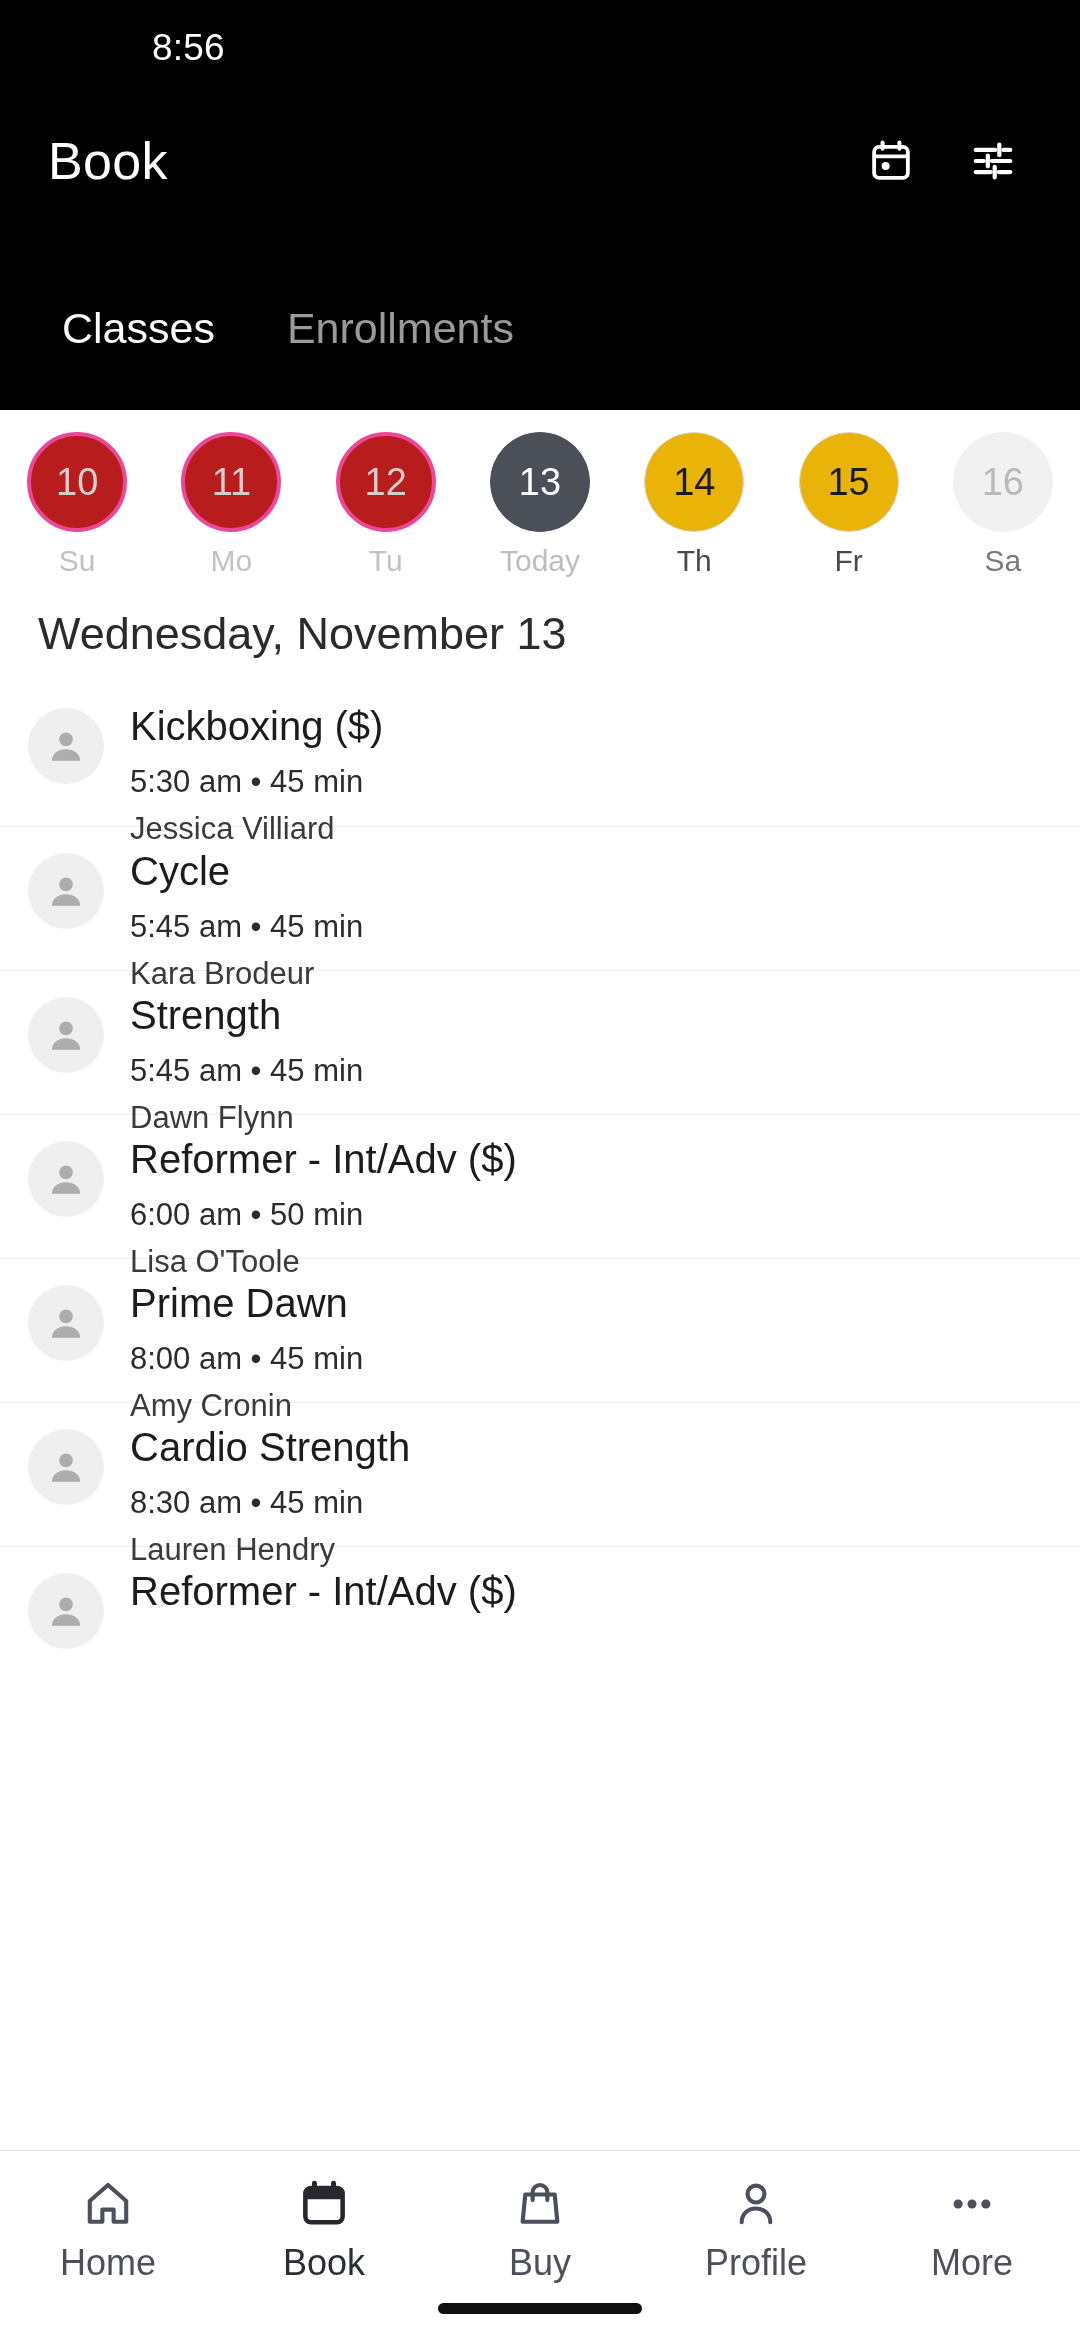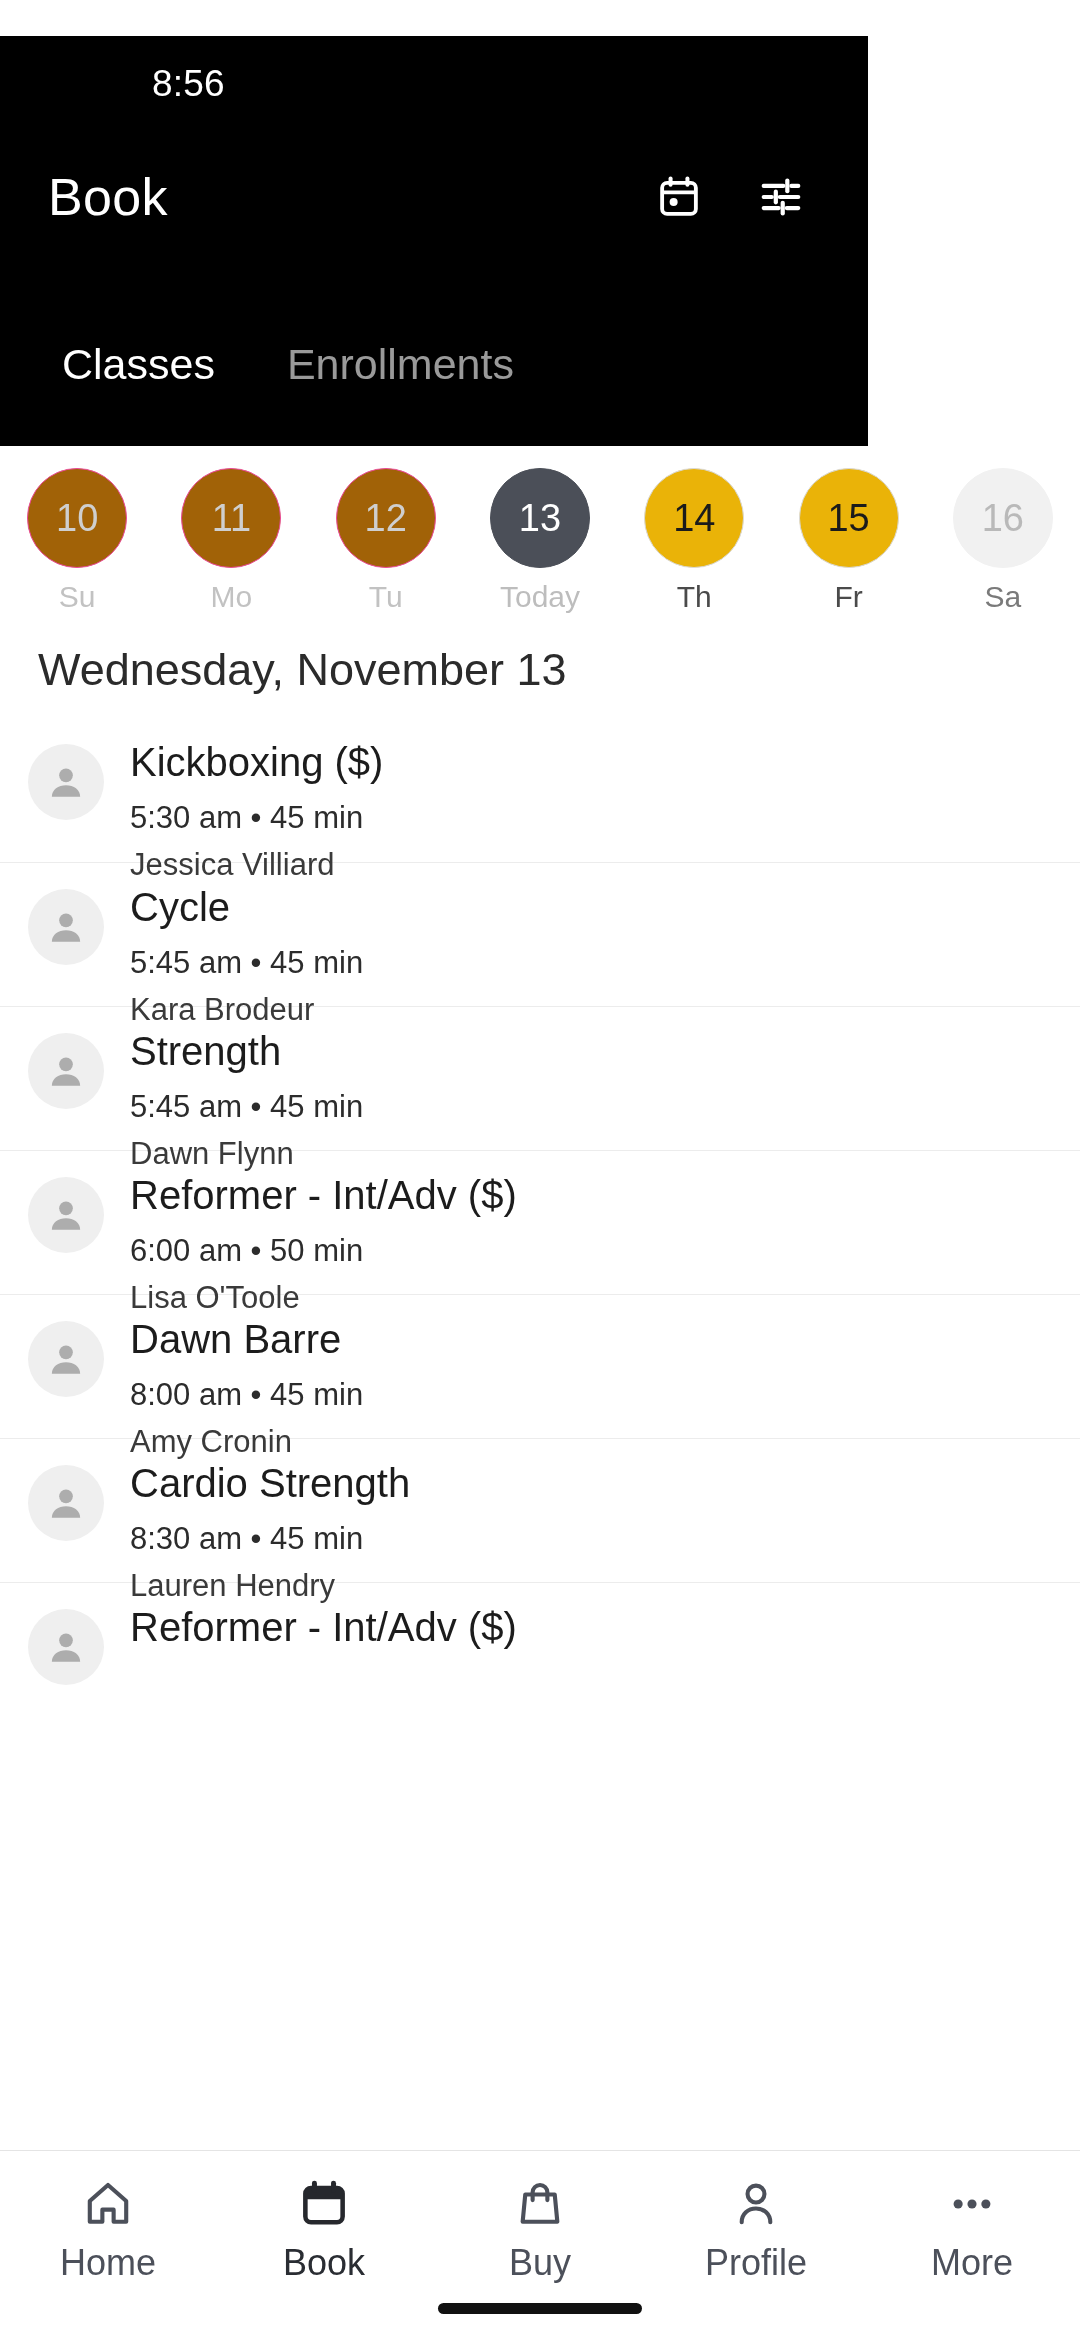--- a/index.html
+++ b/index.html
@@ -15,25 +15,24 @@
     width: 1080px;
     height: 2340px;
     background: #ffffff;
     display: flex;
     flex-direction: column;
   }
 
   
   .header {
     background: #000000;
-    width: 868px;
+    width: 1080px;
     height: 410px;
     flex: 0 0 410px;
     position: relative;
-    margin-top: 36px;
   }
   .statusbar {
     height: 96px;
     display: flex;
     align-items: center;
     padding-left: 152px;
   }
   .statusbar .clock {
     color: #ffffff;
     font-size: 37px;
@@ -102,22 +101,22 @@
     width: 100px;
     height: 100px;
     border-radius: 50%;
     display: flex;
     align-items: center;
     justify-content: center;
     font-size: 38px;
     line-height: 1;
   }
   .daycircle.past {
-    border: 1px solid #ec4899;
-    background: #a16207;
+    border: 4px solid #ec4899;
+    background: #b91c1c;
     color: #cfcfcf;
   }
   .daycircle.selected {
     background: #4b4f58;
     color: #ffffff;
     border: 1px solid #4b4f58;
   }
   .daycircle.future {
     border: 1px solid #d9d9d9;
     background: #eab308;
@@ -389,21 +388,21 @@
     </div>
 
     <div class="classrow">
       <div class="avatar">
         <svg width="42" height="42" viewBox="0 0 24 24" aria-hidden="true">
           <circle cx="12" cy="8.2" r="3.9" fill="#adadad"></circle>
           <path d="M3.9 20.4c0-4.2 3.7-6.6 8.1-6.6s8.1 2.4 8.1 6.6z" fill="#adadad"></path>
         </svg>
       </div>
       <div class="classinfo">
-        <span class="class-title">Dawn Barre</span>
+        <span class="class-title">Prime Dawn</span>
         <span class="class-meta">8:00 am • 45 min</span>
         <span class="class-instructor">Amy Cronin</span>
       </div>
     </div>
 
     <div class="classrow">
       <div class="avatar">
         <svg width="42" height="42" viewBox="0 0 24 24" aria-hidden="true">
           <circle cx="12" cy="8.2" r="3.9" fill="#adadad"></circle>
           <path d="M3.9 20.4c0-4.2 3.7-6.6 8.1-6.6s8.1 2.4 8.1 6.6z" fill="#adadad"></path>

